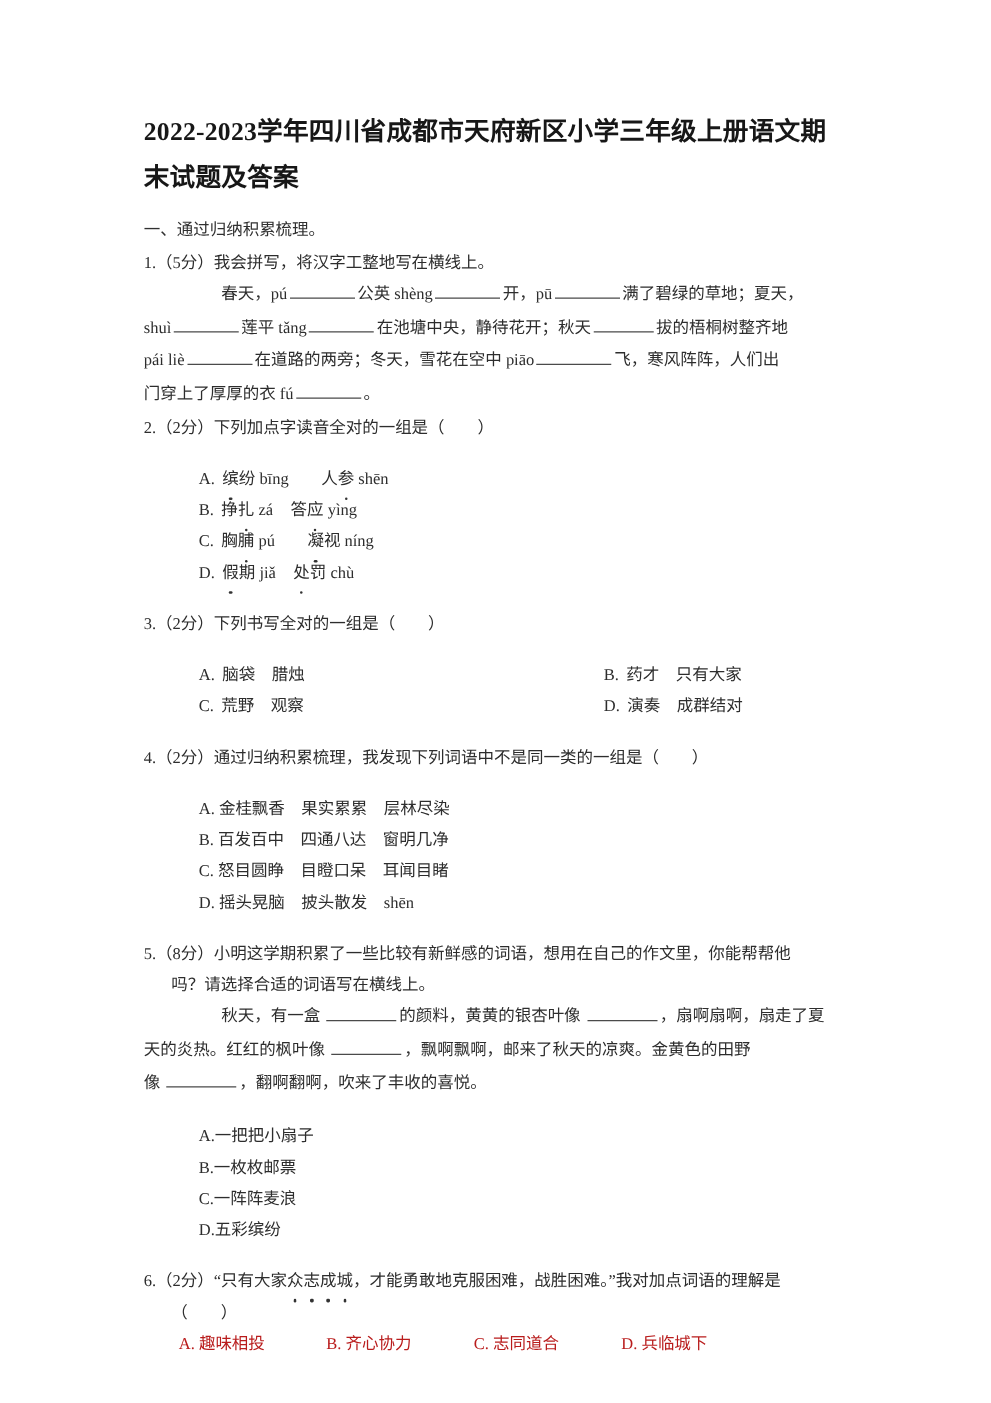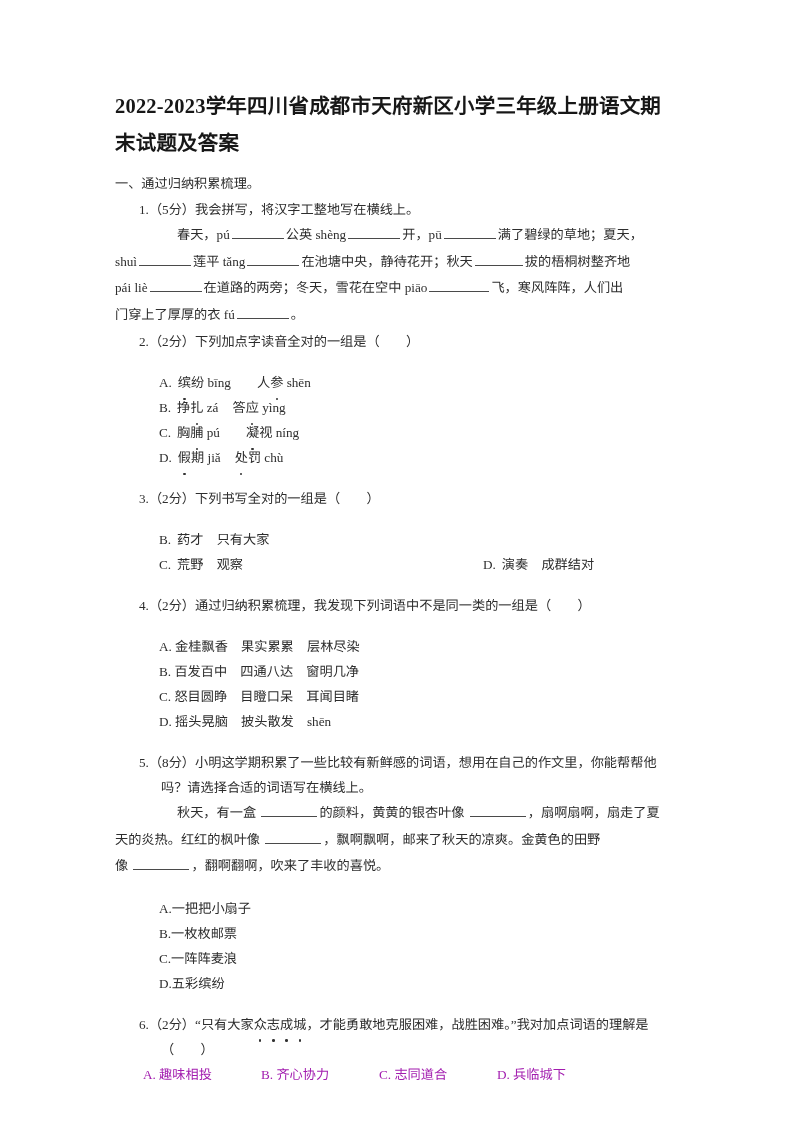--- a/index.html
+++ b/index.html
@@ -47,21 +47,20 @@
 
   
   .question {
     margin: 0 0 1px 0;
   }
   .q-stem {
     font-size: 13.2px;
     line-height: 25px;
     color: #2d2d2d;
     text-indent: 0;
-    margin-left: 24px;
   }
 
   
   .passage {
     font-size: 13.2px;
     line-height: 26.5px;
     color: #2d2d2d;
     padding-left: 0;
     text-indent: 62px;
   }
@@ -118,21 +117,21 @@
     line-height: 25px;
   }
   .opts-2col .col-a { width: 296px; flex: 0 0 296px; }
 
   
   .opts-inline {
     display: flex;
     font-size: 13.2px;
     line-height: 25px;
     padding-left: 28px;
-    color: #a21caf;
+    color: #b91c1c;
   }
   .opts-inline .cell { flex: 0 0 118px; white-space: nowrap; }
 
   .pinyin {
     font-family: "Liberation Serif", "DejaVu Serif", serif;
     font-style: normal;
   }
   .sp { display: inline-block; width: 14px; }
   .sp-lg { display: inline-block; width: 26px; }
 </style>
@@ -176,20 +175,23 @@
       <li class="opt">
         <span class="lab">D.</span><span><span class="dot">假</span>期</span> <span class="pinyin">jiǎ</span><span class="sp"></span><span><span class="dot">处</span>罚</span> <span class="pinyin">chù</span>
       </li>
     </ul>
   </div>
 
   <div class="question">
     <div class="q-stem">3.（2分）下列书写全对的一组是（　　）</div>
     <div class="opts opts-2col">
       <div class="opt-row">
+        <div class="opt col-a">
+          <span class="lab">A.</span><span>脑袋　腊烛</span>
+        </div>
         <div class="opt">
           <span class="lab">B.</span><span>药才　只有大家</span>
         </div>
       </div>
       <div class="opt-row">
         <div class="opt col-a">
           <span class="lab">C.</span><span>荒野　观察</span>
         </div>
         <div class="opt">
           <span class="lab">D.</span><span>演奏　成群结对</span>

